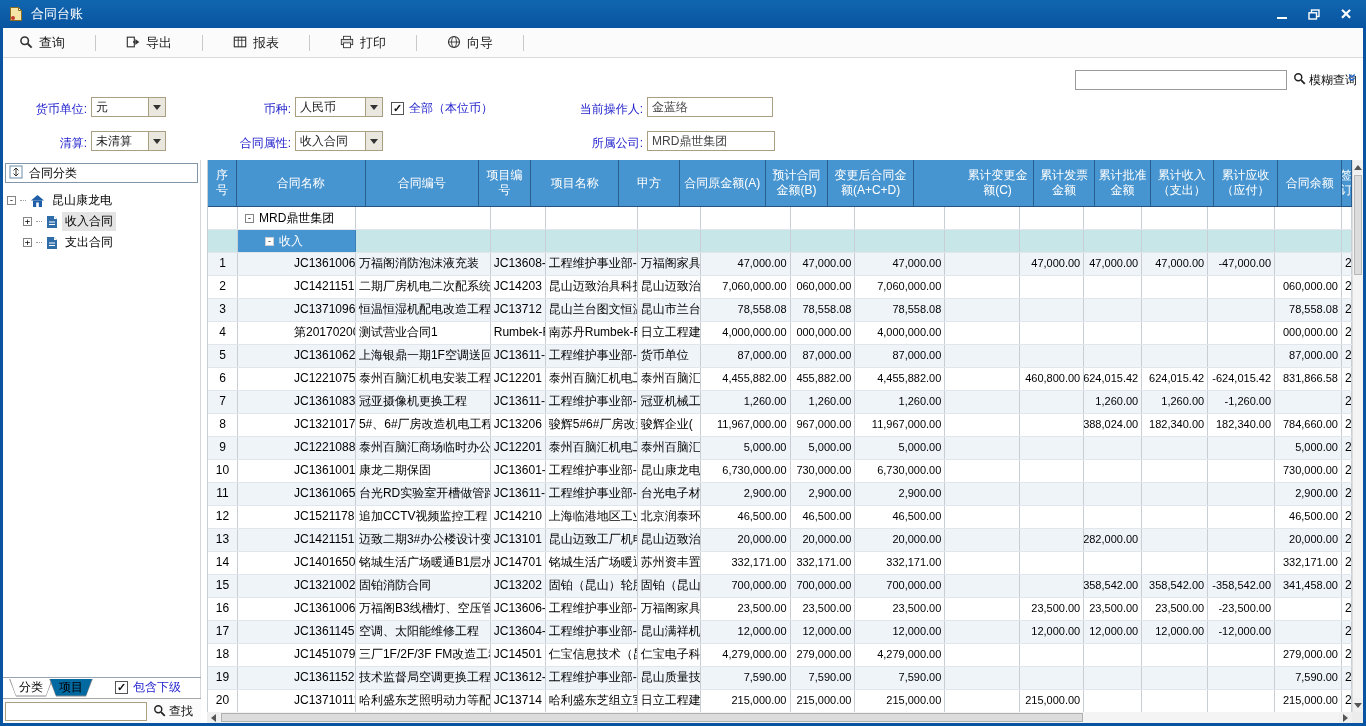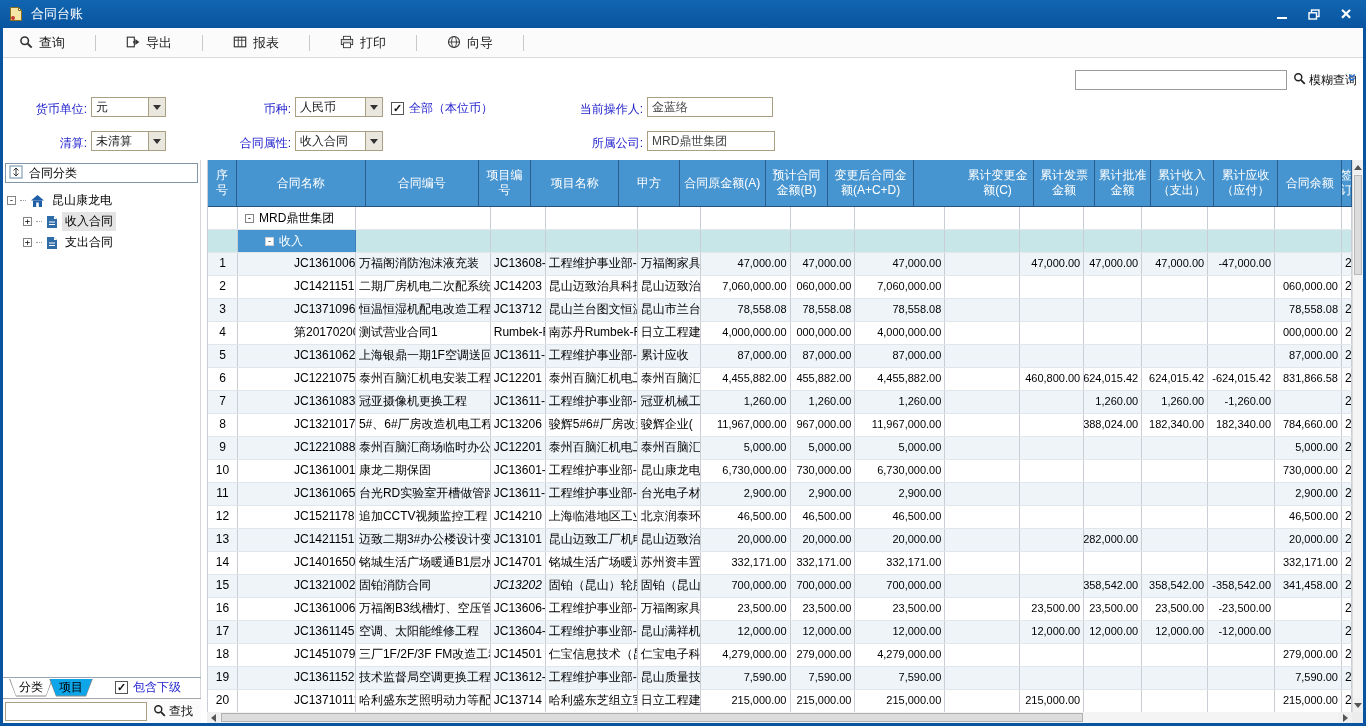--- a/index.html
+++ b/index.html
@@ -44,21 +44,21 @@
   .catbox{position:absolute;left:2px;top:3px;width:193px;height:20px;border:1px solid #8296AA;display:flex;align-items:center;gap:6px;padding-left:3px;background:#fff;}
   .tree{position:absolute;left:4px;top:30px;right:2px;}
   .titem-row{display:flex;align-items:center;height:21px;gap:4px;cursor:default;white-space:nowrap;}
   .exp{display:inline-flex;width:9px;height:9px;border:1px solid #848484;background:#fff;align-items:center;justify-content:center;font-size:9px;line-height:1;color:#000;flex:0 0 9px;font-family:"DejaVu Sans Mono",monospace;}
   .dots{display:inline-block;width:6px;border-top:1px dotted #9AA0A6;}
   .tlab{padding:1px 3px;}
   .tlab.hl{background:#E4E4E4;}
   .tabstrip{position:absolute;left:0;top:517px;width:198px;height:20px;border-top:1px solid #98A4B0;display:flex;align-items:center;}
   .tab{position:relative;height:18px;min-width:44px;margin-right:-4px;clip-path:polygon(0 0,100% 0,calc(100% - 7px) 100%,7px 100%);background:#8A8A8A;display:flex;align-items:center;justify-content:center;cursor:default;}
   .tab .inner{position:absolute;inset:0 1px 1px 1px;clip-path:polygon(0 0,100% 0,calc(100% - 6px) 100%,6px 100%);background:#fff;display:flex;align-items:center;justify-content:center;font-size:12px;}
-  .tab.off .inner{background:#0ea5e9;}
+  .tab.off .inner{background:#0369a1;}
   .findrow{position:absolute;left:0;top:538px;width:198px;height:25px;border-top:1px solid #A8A8A8;background:#FBFBFB;}
   .findrow input{position:absolute;left:2px;top:3px;width:142px;height:19px;border:1px solid #A9A083;padding:0 3px;font-family:"Liberation Sans",sans-serif;font-size:12px;}
   .findbtn{position:absolute;left:150px;top:3px;height:19px;display:flex;align-items:center;gap:3px;color:#111;cursor:default;}
 
   
   .grid{position:absolute;left:207px;top:160px;width:1145px;height:553px;background:#fff;border-left:1px solid #C9CED4;overflow:hidden;}
   .hrow{display:flex;height:47px;background:#4795D0;border-bottom:1px solid #24547F;}
   .hcell{color:#fff;border-right:1px solid #2A5E8F;display:flex;align-items:center;justify-content:center;text-align:center;font-size:12px;line-height:15px;overflow:hidden;padding:0 2px;cursor:default;}
   .row{display:flex;height:23px;border-bottom:1px solid #E0E6EB;background:#fff;}
   .row.alt{background:#EFF4F9;}
@@ -502,21 +502,21 @@
         <span>000,000.00</span>
       </div>
       <div class="cell" style="width: 10px;">2</div>
     </div>
     <div class="row alt">
       <div class="cell c" style="width: 30px;">5</div>
       <div class="cell no" style="width: 118px;">JC13610621</div>
       <div class="cell" style="width: 135px;">上海银鼎一期1F空调送回</div>
       <div class="cell" style="width: 55px;">JC13611-5</div>
       <div class="cell" style="width: 92px;">工程维护事业部-</div>
-      <div class="cell" style="width: 63px;">累计应收</div>
+      <div class="cell" style="width: 63px;">货币单位</div>
       <div class="cell r" style="width: 90px;">
         <span>87,000.00</span>
       </div>
       <div class="cell r" style="width: 65px;">
         <span>87,000.00</span>
       </div>
       <div class="cell r" style="width: 90px;">
         <span>87,000.00</span>
       </div>
       <div class="cell r" style="width: 75px;">
@@ -860,21 +860,21 @@
       </div>
       <div class="cell r" style="width: 67px;">
         <span>332,171.00</span>
       </div>
       <div class="cell" style="width: 10px;">2</div>
     </div>
     <div class="row alt">
       <div class="cell c" style="width: 30px;">15</div>
       <div class="cell no" style="width: 118px;">JC13210020</div>
       <div class="cell" style="width: 135px;">固铂消防合同</div>
-      <div class="cell" style="width: 55px; font-style: italic;">JC13202</div>
+      <div class="cell" style="width: 55px;">JC13202</div>
       <div class="cell" style="width: 92px;">固铂（昆山）轮胎</div>
       <div class="cell" style="width: 63px;">固铂（昆山</div>
       <div class="cell r" style="width: 90px;">
         <span>700,000.00</span>
       </div>
       <div class="cell r" style="width: 65px;">
         <span>700,000.00</span>
       </div>
       <div class="cell r" style="width: 90px;">
         <span>700,000.00</span>

